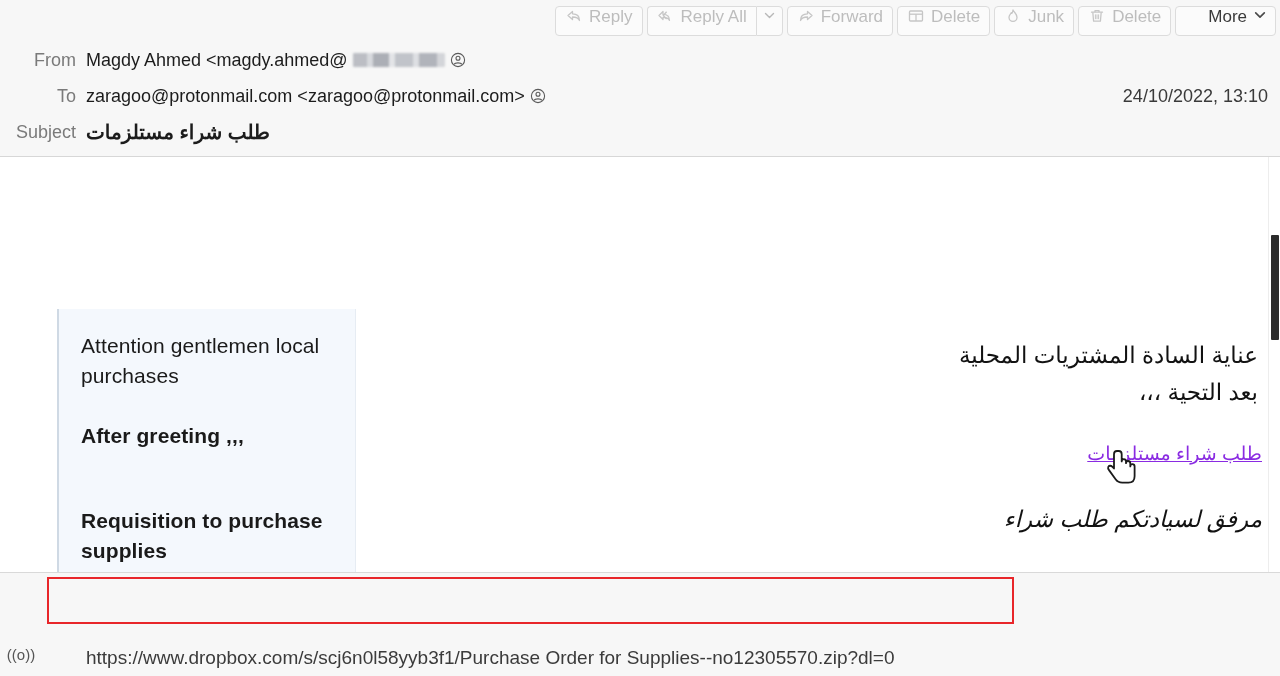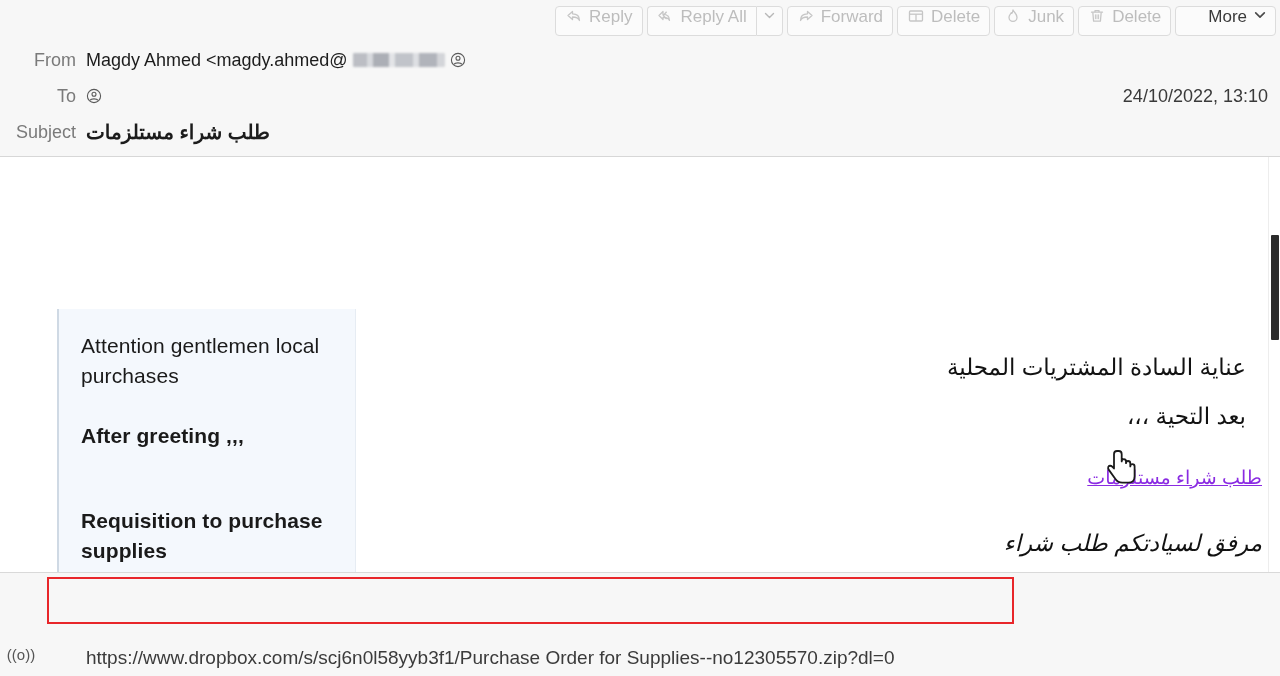--- a/index.html
+++ b/index.html
@@ -162,21 +162,21 @@
     position: absolute;
     right: 18px;
     top: 178px;
     width: 540px;
     text-align: right;
     direction: rtl;
     font-size: 23px;
     line-height: 1.45;
     color: #121212;
   }
-  .ar-p { margin: 16px; }
+  .ar-p { margin: 4px; }
   .ar-link-wrap { margin: 26px 0 0 0; }
   .ar-link {
     color: #8a2be2;
     text-decoration: underline;
     font-size: 19px;
   }
   .ar-last { margin: 34px 0 0 0; font-style: italic; }
 
   .hand-cursor {
     position: absolute;
@@ -351,20 +351,21 @@
           <circle cx="8" cy="6.3" r="2" fill="none" stroke="#5a5a5a" stroke-width="1.1"></circle>
           <path d="M4.3 12.4 C5 10.3 11 10.3 11.7 12.4" fill="none" stroke="#5a5a5a" stroke-width="1.1"></path>
         </svg>
       </span>
     </div>
   </div>
 
   <div class="hrow">
     <div class="hlabel">To</div>
     <div class="hvalue">
+      <span>zaragoo@protonmail.com &lt;zaragoo@protonmail.com&gt;</span>
       <span class="avatar-ico">
         <svg width="16" height="16" viewBox="0 0 16 16">
           <circle cx="8" cy="8" r="6.6" fill="none" stroke="#5a5a5a" stroke-width="1.1"></circle>
           <circle cx="8" cy="6.3" r="2" fill="none" stroke="#5a5a5a" stroke-width="1.1"></circle>
           <path d="M4.3 12.4 C5 10.3 11 10.3 11.7 12.4" fill="none" stroke="#5a5a5a" stroke-width="1.1"></path>
         </svg>
       </span>
     </div>
     <div class="hdate">24/10/2022, 13:10</div>
   </div>

